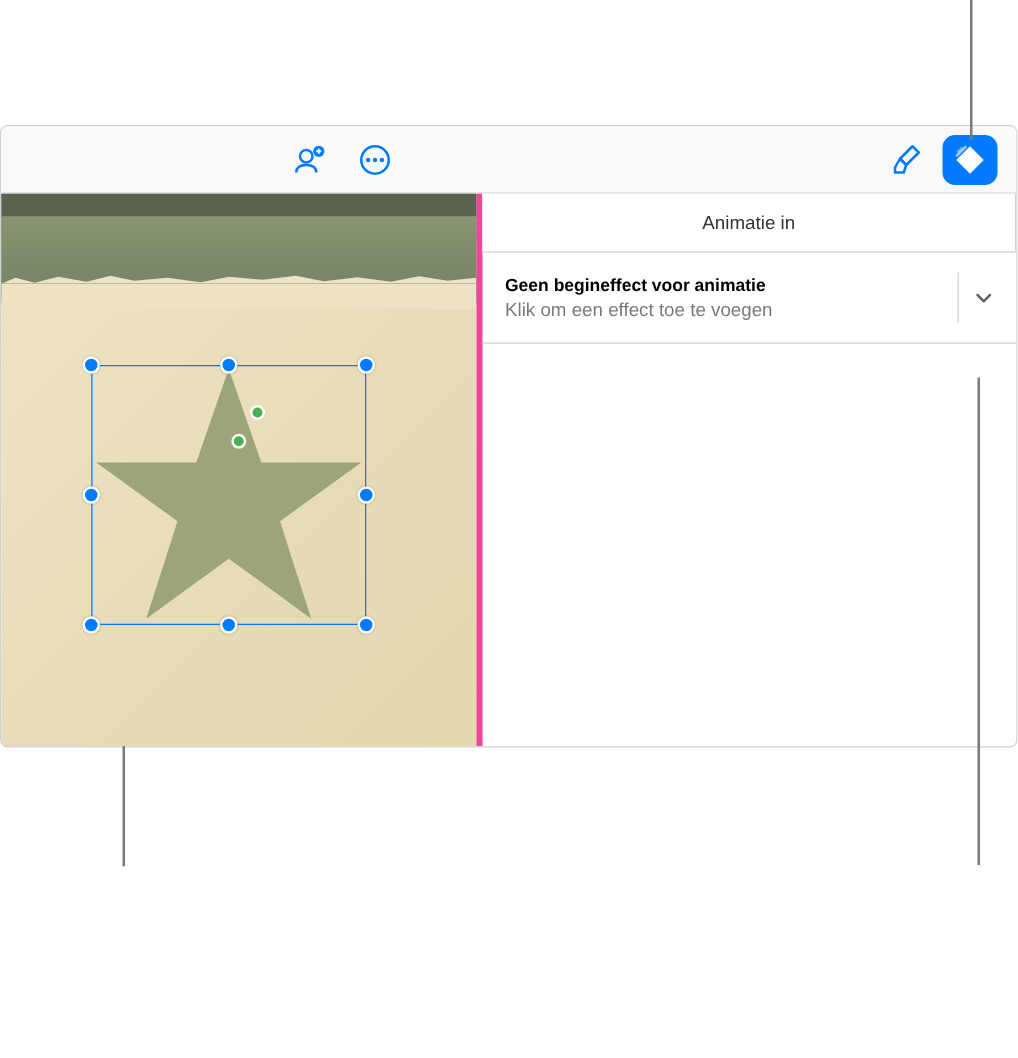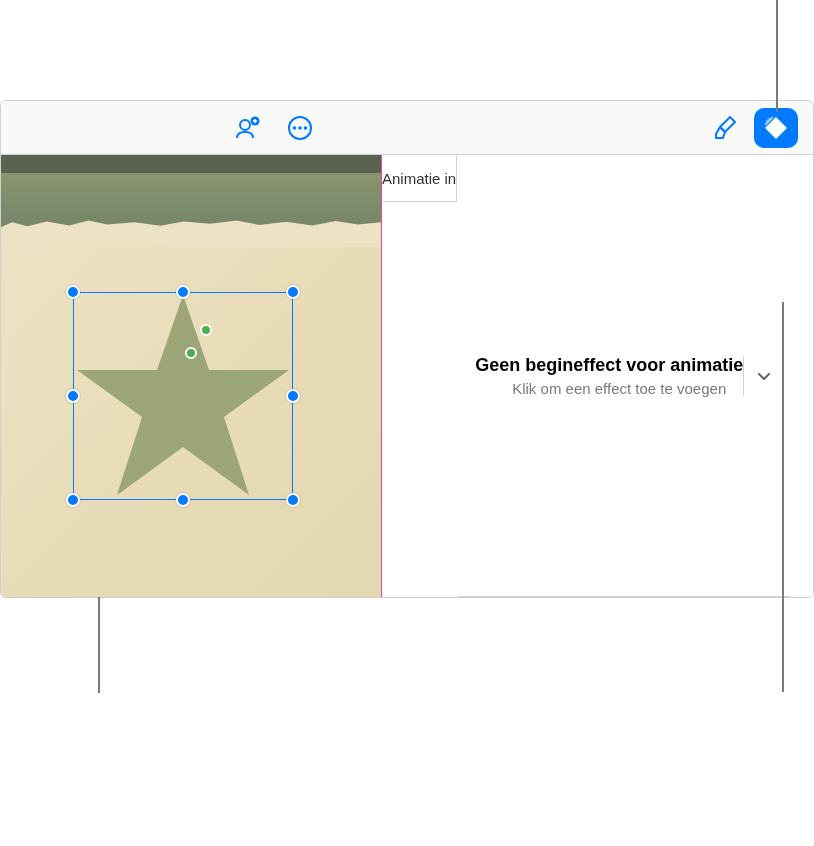--- a/index.html
+++ b/index.html
@@ -178,24 +178,24 @@
       border: 2px solid #fff;
       border-radius: 50%;
       transform: translate(-50%, -50%);
     }
     
     .green-dot-1 { top: 45px; left: 140px; }
     .green-dot-2 { top: 68px; left: 125px; }
     
     .sidebar {
       flex: 1;
-      border-left: 1px solid #ec4899;
+      border-left: 5px solid #ec4899;
       background: #fff;
       display: flex;
-      flex-direction: row;
+      flex-direction: column;
     }
     
     .tabs {
       display: flex;
       height: 47px;
       background: #f4f4f4;
       border-bottom: 1px solid #d0d0d0;
     }
     
     .tab {
@@ -224,31 +224,30 @@
       align-items: center;
       border-bottom: 1px solid #d0d0d0;
       cursor: pointer;
     }
     
     .effect-text {
       flex: 1;
     }
     
     .effect-title {
-      font-size: 18px;
+      font-size: 14px;
       font-weight: 700;
       color: #000;
       line-height: 1.3;
     }
     
     .effect-subtitle {
       font-size: 15px;
       color: #7a7a7a;
       margin-top: 2px;
-      margin-left: 37px;
     }
     
     .effect-chevron {
       border-left: 1px solid #d0d0d0;
       padding-left: 12px;
       height: 40px;
       display: flex;
       align-items: center;
     }
     

